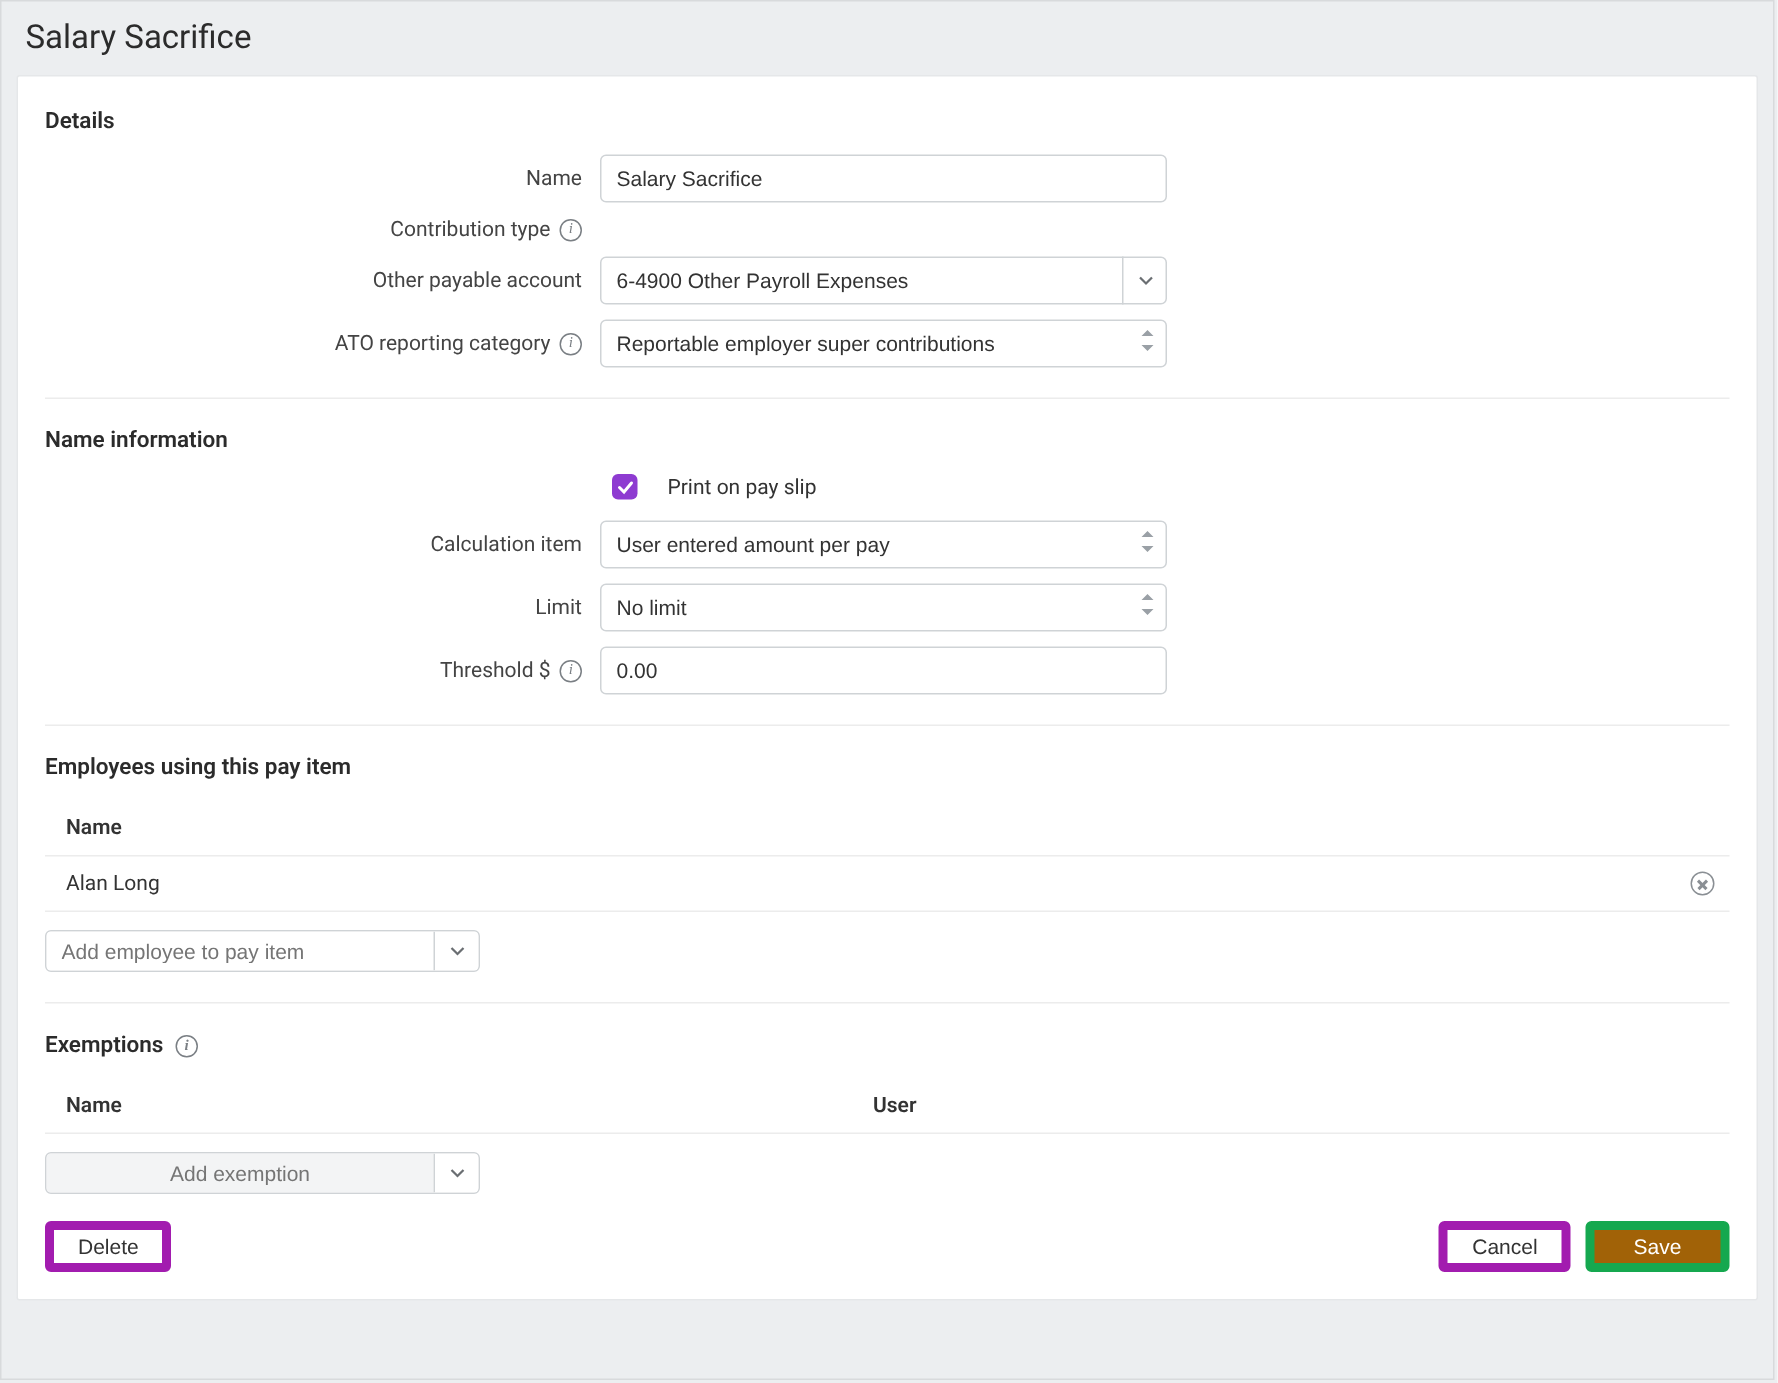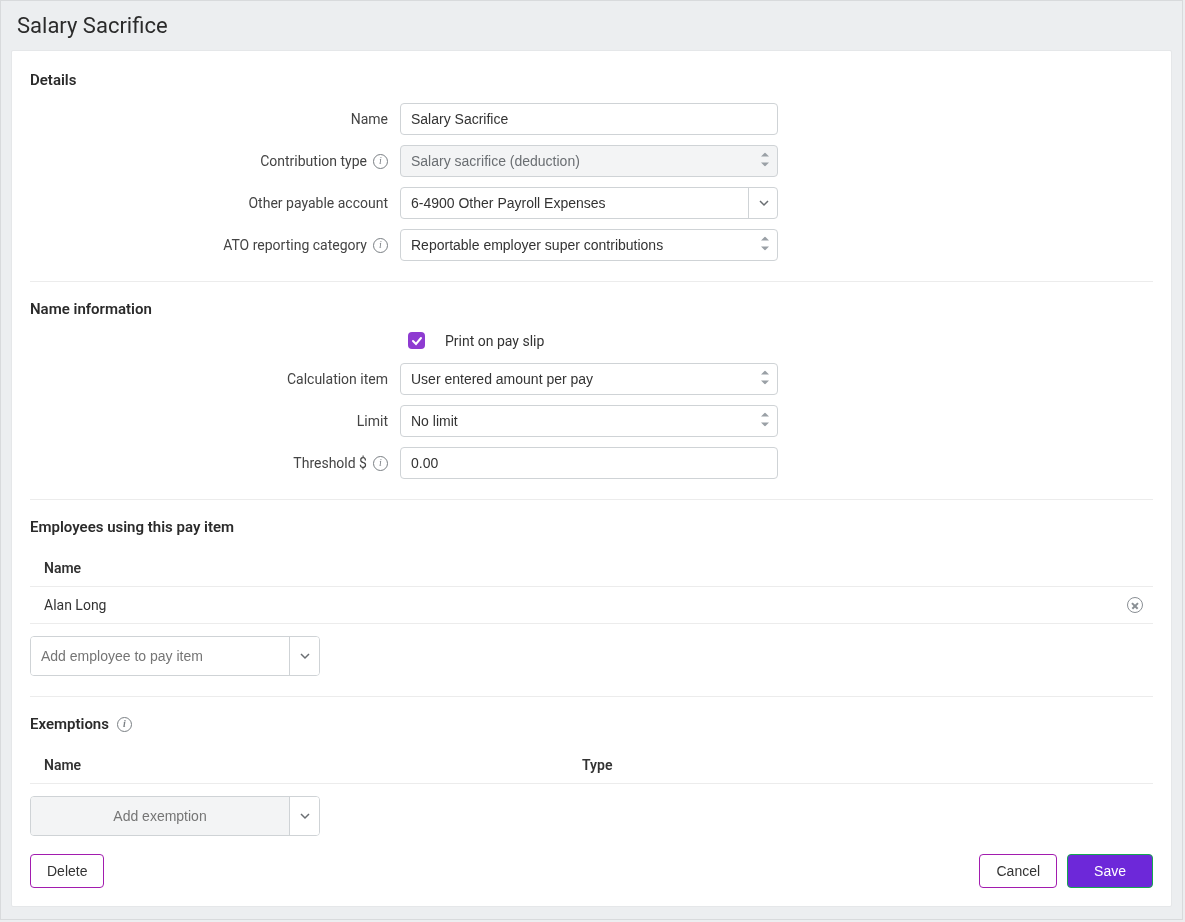--- a/index.html
+++ b/index.html
@@ -158,21 +158,21 @@
   }
   .circle-x::before { transform: rotate(45deg); }
   .circle-x::after { transform: rotate(-45deg); }
 
   .add-combo {
     margin-top: 12px;
     display: inline-flex;
     border: 1px solid #cfd3d6;
     border-radius: 4px;
     overflow: hidden;
-    height: 40px;
+    height: 28px;
     width: 290px;
   }
   .add-combo input {
     border: none;
     padding: 0 10px;
     flex: 1;
     outline: none;
     font-size: 14px;
     background: #fff;
   }
@@ -197,35 +197,35 @@
   .ex-type { flex: 1; }
 
   .footer-bar {
     display: flex;
     margin-top: 18px;
     align-items: center;
   }
   .btn {
     height: 34px;
     padding: 0 16px;
-    border: 1px solid #a21caf;
+    border: 6px solid #a21caf;
     background: #fff;
     border-radius: 4px;
     font-size: 14px;
     color: #333;
     cursor: pointer;
   }
   .btn-primary {
-    background: #6d28d9;
+    background: #a16207;
     border-color: #15a84f;
     color: #fff;
     padding: 0 26px;
   }
   .footer-spacer { flex: 1; }
-  .ex-title-row { display:flex; align-items:center; gap:8px; }
+  .ex-title-row { display:flex; align-items:flex-end; gap:8px; }
   svg.updown { width:10px; height:14px; }
   svg.chev { width:12px; height:12px; }
   svg.check { width:12px; height:12px; }
 </style>
 </head>
 <body>
 
 <div class="page-wrap">
 
   <div class="page-title">Salary Sacrifice</div>
@@ -239,28 +239,20 @@
       <div class="form-label">Name</div>
       <div class="form-control-wrap">
         <input class="text-input" type="text" value="Salary Sacrifice" style="">
       </div>
     </div>
 
     <div class="form-row">
       <div class="form-label">
         <span>Contribution type</span>
         <span class="info-icon">i</span>
-      </div>
-      <div class="form-control-wrap">
-        <input class="select-input disabled" readonly="" value="Salary sacrifice (deduction)" style="">
-        <span class="select-caret">
-          <svg class="updown" viewBox="0 0 10 14">
-              <path d="M5 0 L9 4 L1 4 Z M5 14 L1 10 L9 10 Z" fill="#9aa0a6"></path>
-            </svg>
-        </span>
       </div>
     </div>
 
     <div class="form-row">
       <div class="form-label">Other payable account</div>
       <div class="form-control-wrap">
         <input class="select-input" readonly="" value="6-4900 Other Payroll Expenses" style="">
         <span class="select-dropdown-btn">
           <svg class="chev" viewBox="0 0 12 12">
               <path d="M2 4 L6 8 L10 4" stroke="#6a6e72" stroke-width="1.5" fill="none"></path>
@@ -362,21 +354,21 @@
     <hr class="sep">
 
     
     <div class="section-title ex-title-row">
       <span>Exemptions</span>
       <span class="info-icon">i</span>
     </div>
 
     <div class="ex-header">
       <div class="ex-name">Name</div>
-      <div class="ex-type">Type</div>
+      <div class="ex-type">User</div>
     </div>
 
     <div class="add-combo grey">
       <input type="text" placeholder="Add exemption" style="">
       <div class="combo-btn">
         <svg class="chev" viewBox="0 0 12 12">
             <path d="M2 4 L6 8 L10 4" stroke="#6a6e72" stroke-width="1.5" fill="none"></path>
           </svg>
       </div>
     </div>

